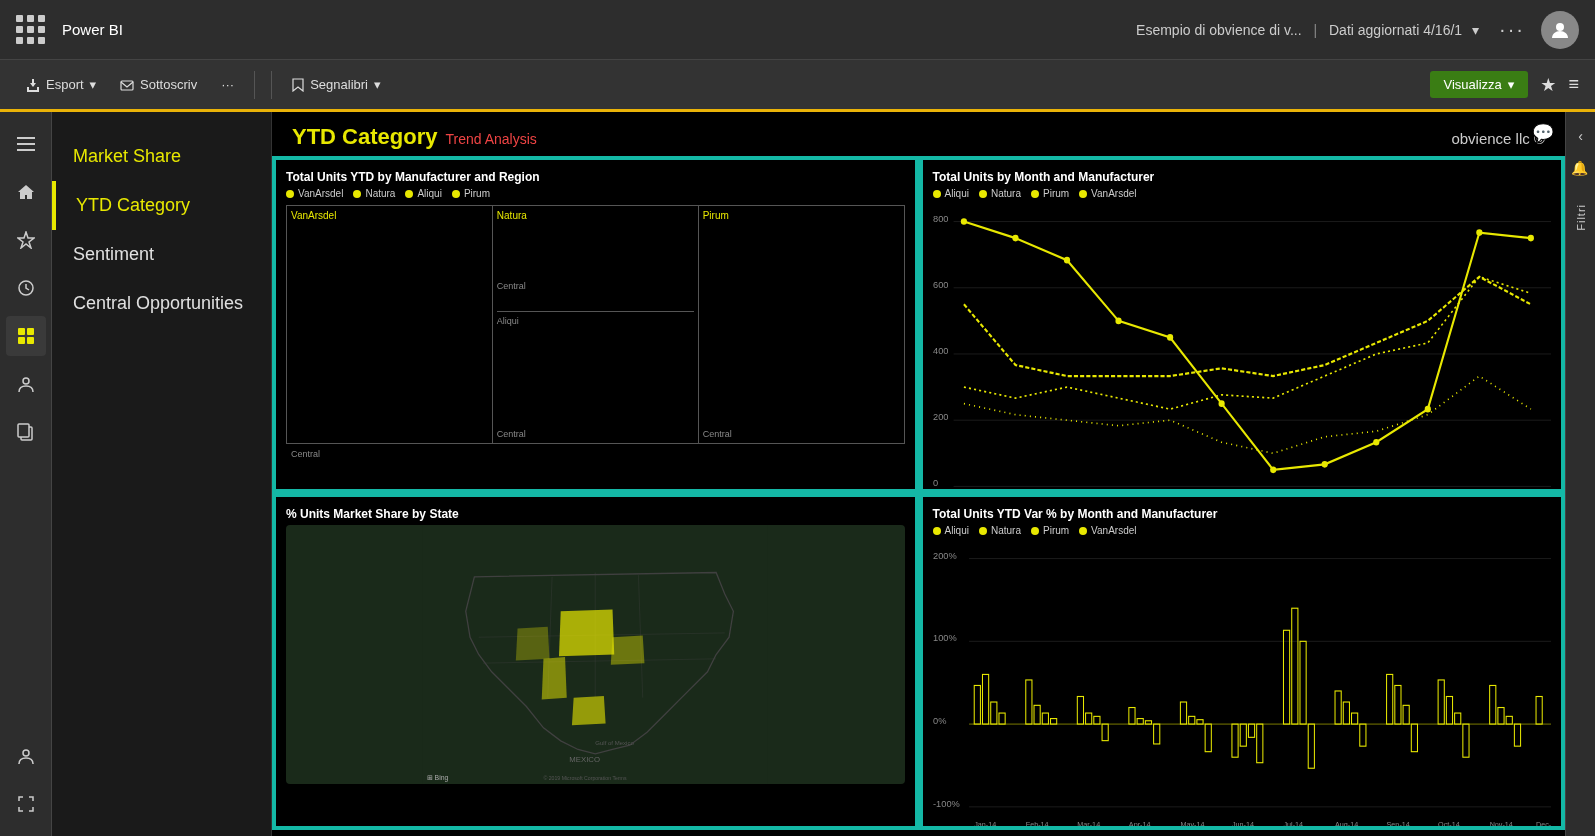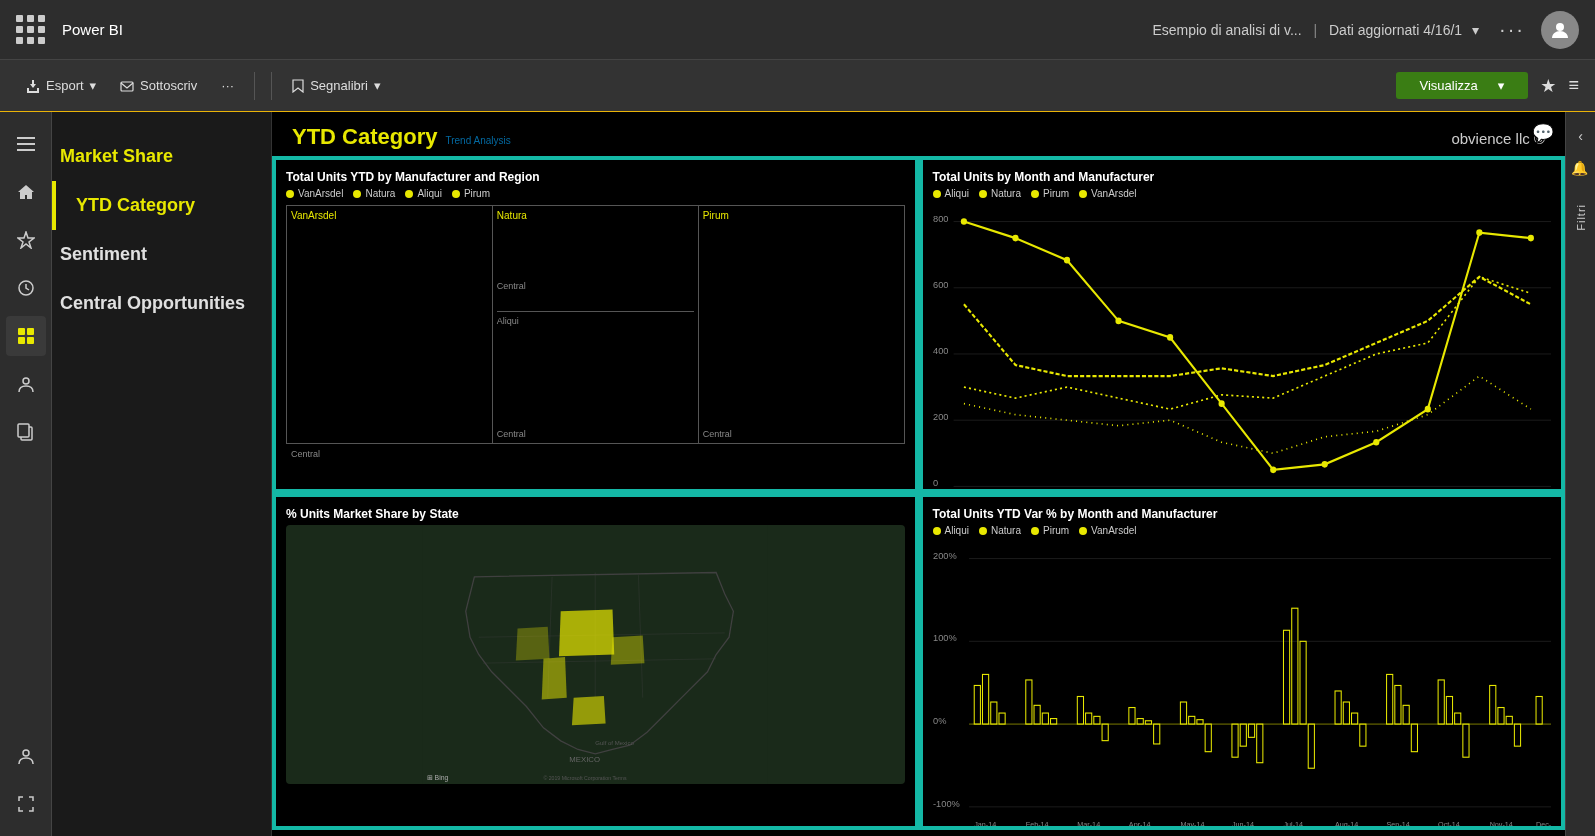--- a/index.html
+++ b/index.html
@@ -32,38 +32,38 @@
     .top-avatar svg { fill: #fff; }
 
     
     .toolbar {
       height: 52px;
       background: #333;
       display: flex;
       align-items: center;
       padding: 0 16px;
       flex-shrink: 0;
-      border-bottom: 1px solid #eab308;
+      border-bottom: 3px solid #eab308;
       gap: 4px;
     }
     .tb-btn {
       display: flex; align-items: center; gap: 6px;
       color: #ddd; font-size: 13px; cursor: pointer;
       padding: 6px 10px; border-radius: 3px;
       white-space: nowrap;
     }
     .tb-btn svg { fill: #ddd; }
     .tb-sep { width: 1px; background: #555; height: 28px; margin: 0 6px; }
     .tb-spacer { flex: 1; }
     .tb-visualizza {
       background: #3a7d14;
       color: #fff;
-      padding: 6px 24px;
+      padding: 6px 14px;
       border-radius: 3px;
-      display: flex; align-items: flex-start; gap: 20px;
+      display: flex; align-items: flex-start; gap: 6px;
       font-size: 13px; cursor: pointer;
     }
     .tb-star { color: #ddd; font-size: 18px; cursor: pointer; margin: 0 8px; }
     .tb-list { color: #ddd; font-size: 18px; cursor: pointer; }
 
     
     .main-content {
       display: flex;
       flex: 1;
       overflow: hidden;
@@ -92,28 +92,27 @@
 
     
     .nav-panel {
       width: 220px;
       background: #1a1a1a;
       padding: 20px 0;
       flex-shrink: 0;
       border-right: 1px solid #333;
     }
     .nav-item {
-      padding: 14px 8px;
+      padding: 14px 21px;
       color: #e0e0e0;
       font-size: 18px;
       cursor: pointer;
       display: flex;
       align-items: flex-start;
       gap: 8px;
-      font-weight: bold;
     }
     .nav-item.active {
       color: #e8e800;
       border-left: 4px solid #e8e800;
       padding-left: 20px;
     }
     .nav-item.yellow { color: #e8e800; }
 
     
     .report-area {
@@ -124,21 +123,21 @@
     }
 
     
     .report-header {
       padding: 12px 20px 6px 20px;
       display: flex;
       align-items: baseline;
       gap: 8px;
     }
     .report-title-main { color: #e8e800; font-size: 22px; font-weight: bold; }
-    .report-title-sub { color: #0369a1; font-size: 10px; }
+    .report-title-sub { color: #ef4444; font-size: 14px; }
     .report-brand { color: #ccc; font-size: 15px; margin-left: auto; }
 
     
     .charts-grid {
       display: grid;
       grid-template-columns: 1fr 1fr;
       grid-template-rows: 1fr 1fr;
       height: calc(100% - 50px);
       gap: 0;
     }
@@ -202,21 +201,21 @@
       <div class="dot"></div>
     <div class="dot"></div>
       <div class="dot"></div>
       <div class="dot"></div>
     <div class="dot"></div>
       <div class="dot"></div>
       <div class="dot"></div>
   </div>
   <span class="brand">Power BI</span>
   <span class="top-title">
-    <span>Esempio di analisi di v...</span>
+    <span>Esempio di obvience di v...</span>
     <span class="sep">|</span>
     <span>Dati aggiornati 4/16/1</span>
     <span class="top-chevron">▾</span>
   </span>
   <span class="top-more">···</span>
   <div class="top-avatar">
     <svg width="20" height="20" viewBox="0 0 20 20">
         <circle cx="10" cy="7" r="4" fill="#fff"></circle>
         <path d="M2 18c0-4 3.6-7 8-7s8 3 8 7" fill="#fff"></path>
       </svg>

